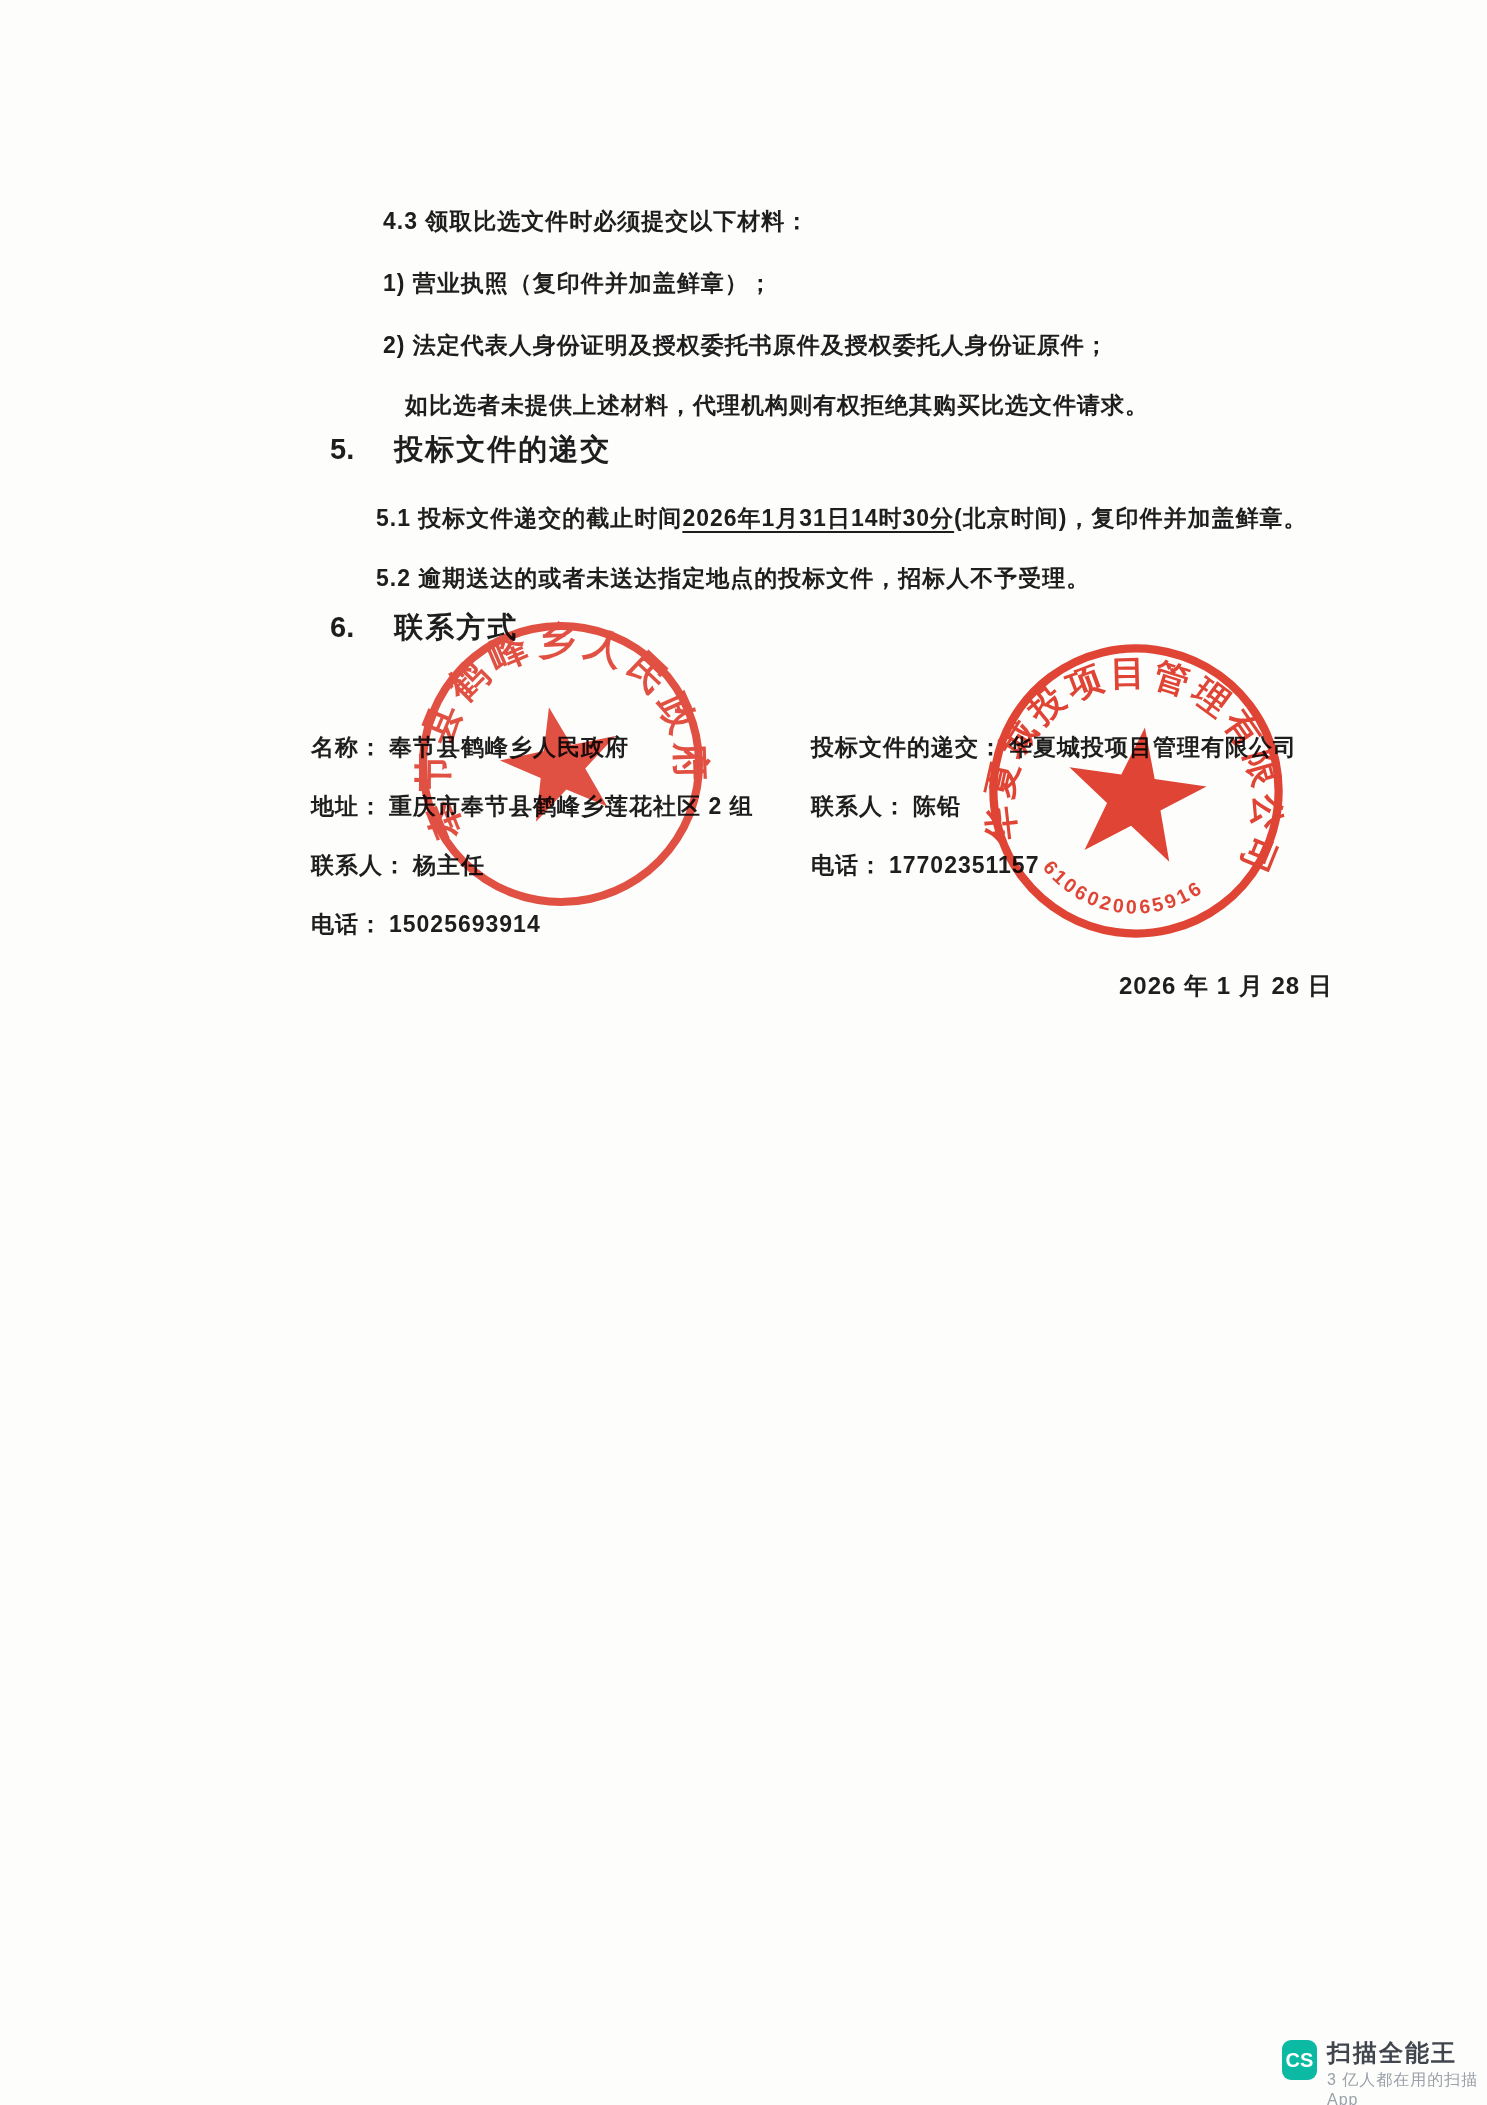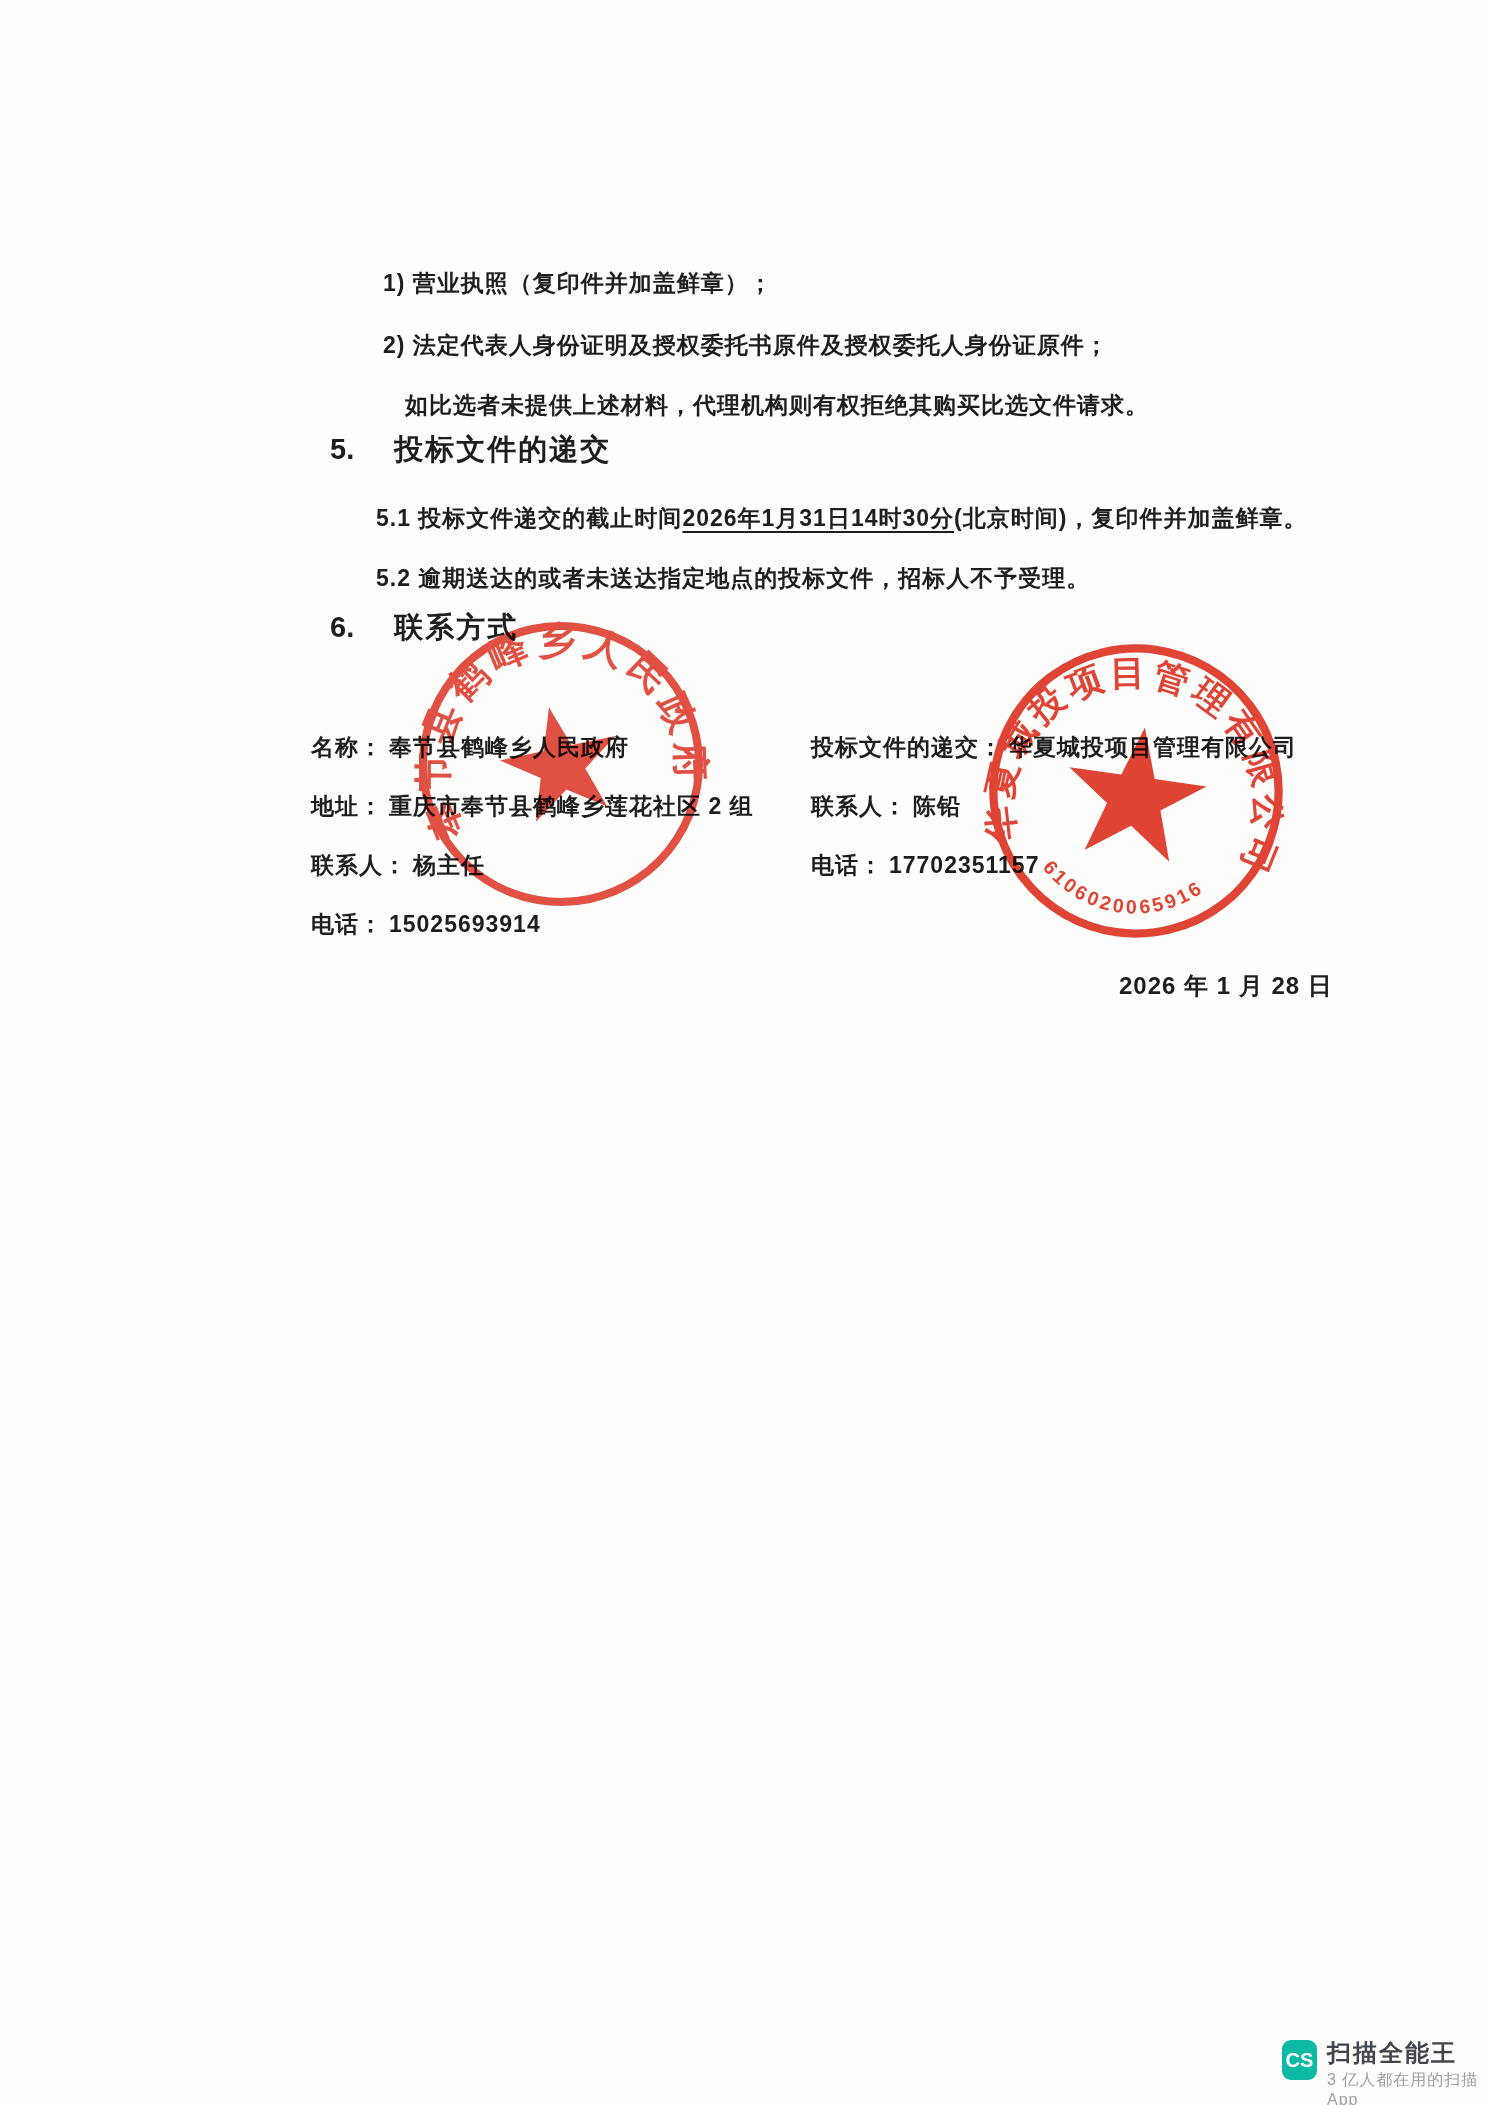--- a/index.html
+++ b/index.html
@@ -75,20 +75,21 @@
     font-size:16px;
     color:#9aa1a9;
     letter-spacing:1px;
   }
 </style>
 </head>
 <body>
 
 <div class="page">
 
+  <div class="line" style="left:383px;top:206px;">4.3 领取比选文件时必须提交以下材料：</div>
   <div class="line" style="left:383px;top:268px;">1) 营业执照（复印件并加盖鲜章）；</div>
   <div class="line" style="left:383px;top:330px;">2) 法定代表人身份证明及授权委托书原件及授权委托人身份证原件；</div>
   <div class="line" style="left:405px;top:390px;">如比选者未提供上述材料，代理机构则有权拒绝其购买比选文件请求。</div>
 
   <div class="heading" style="left:330px;top:430px;">
     <span class="num">5.</span>
     <span>投标文件的递交</span>
   </div>
 
   <div class="line" style="left:376px;top:503px;">

